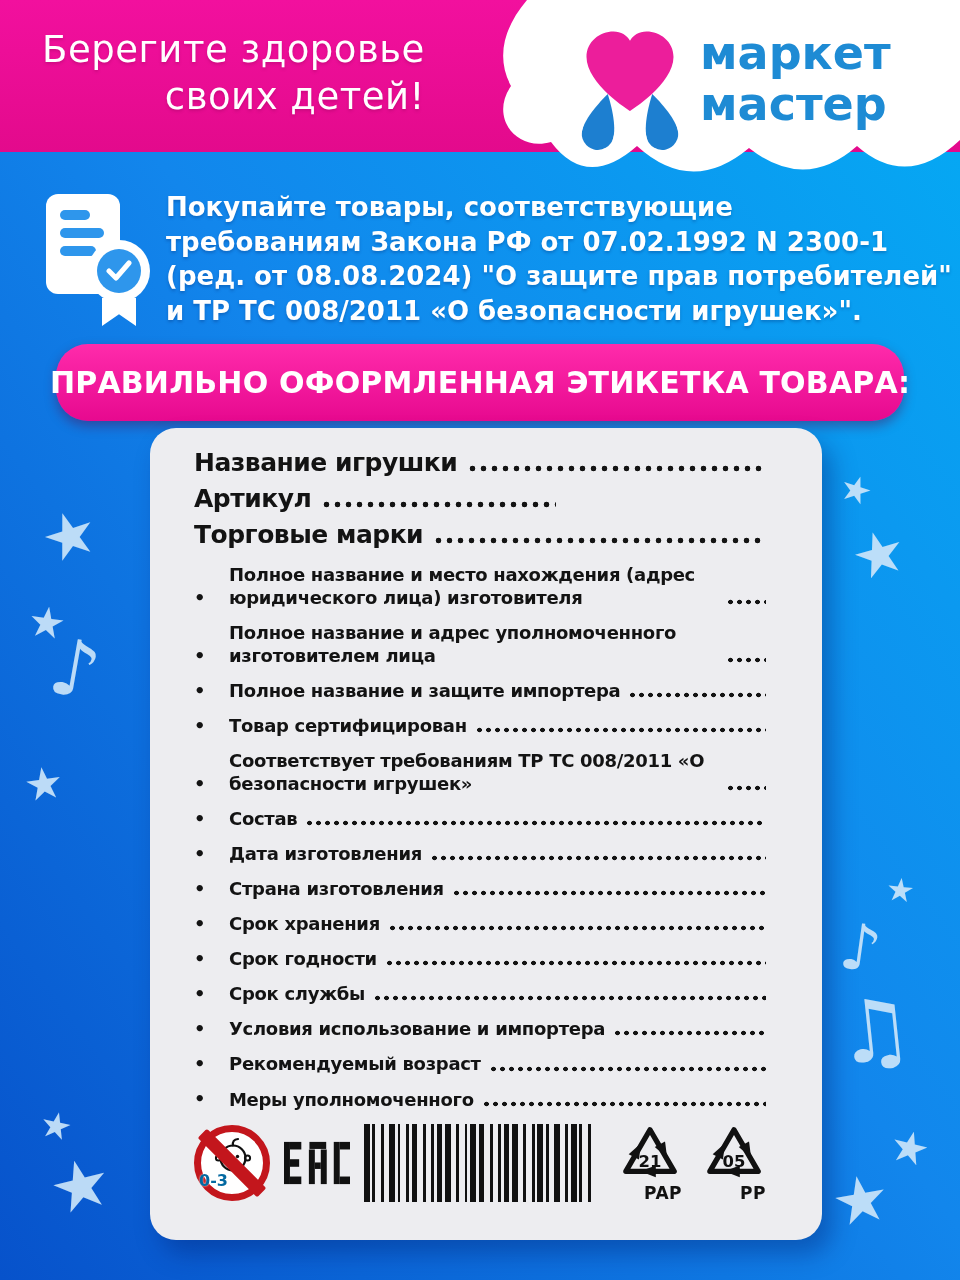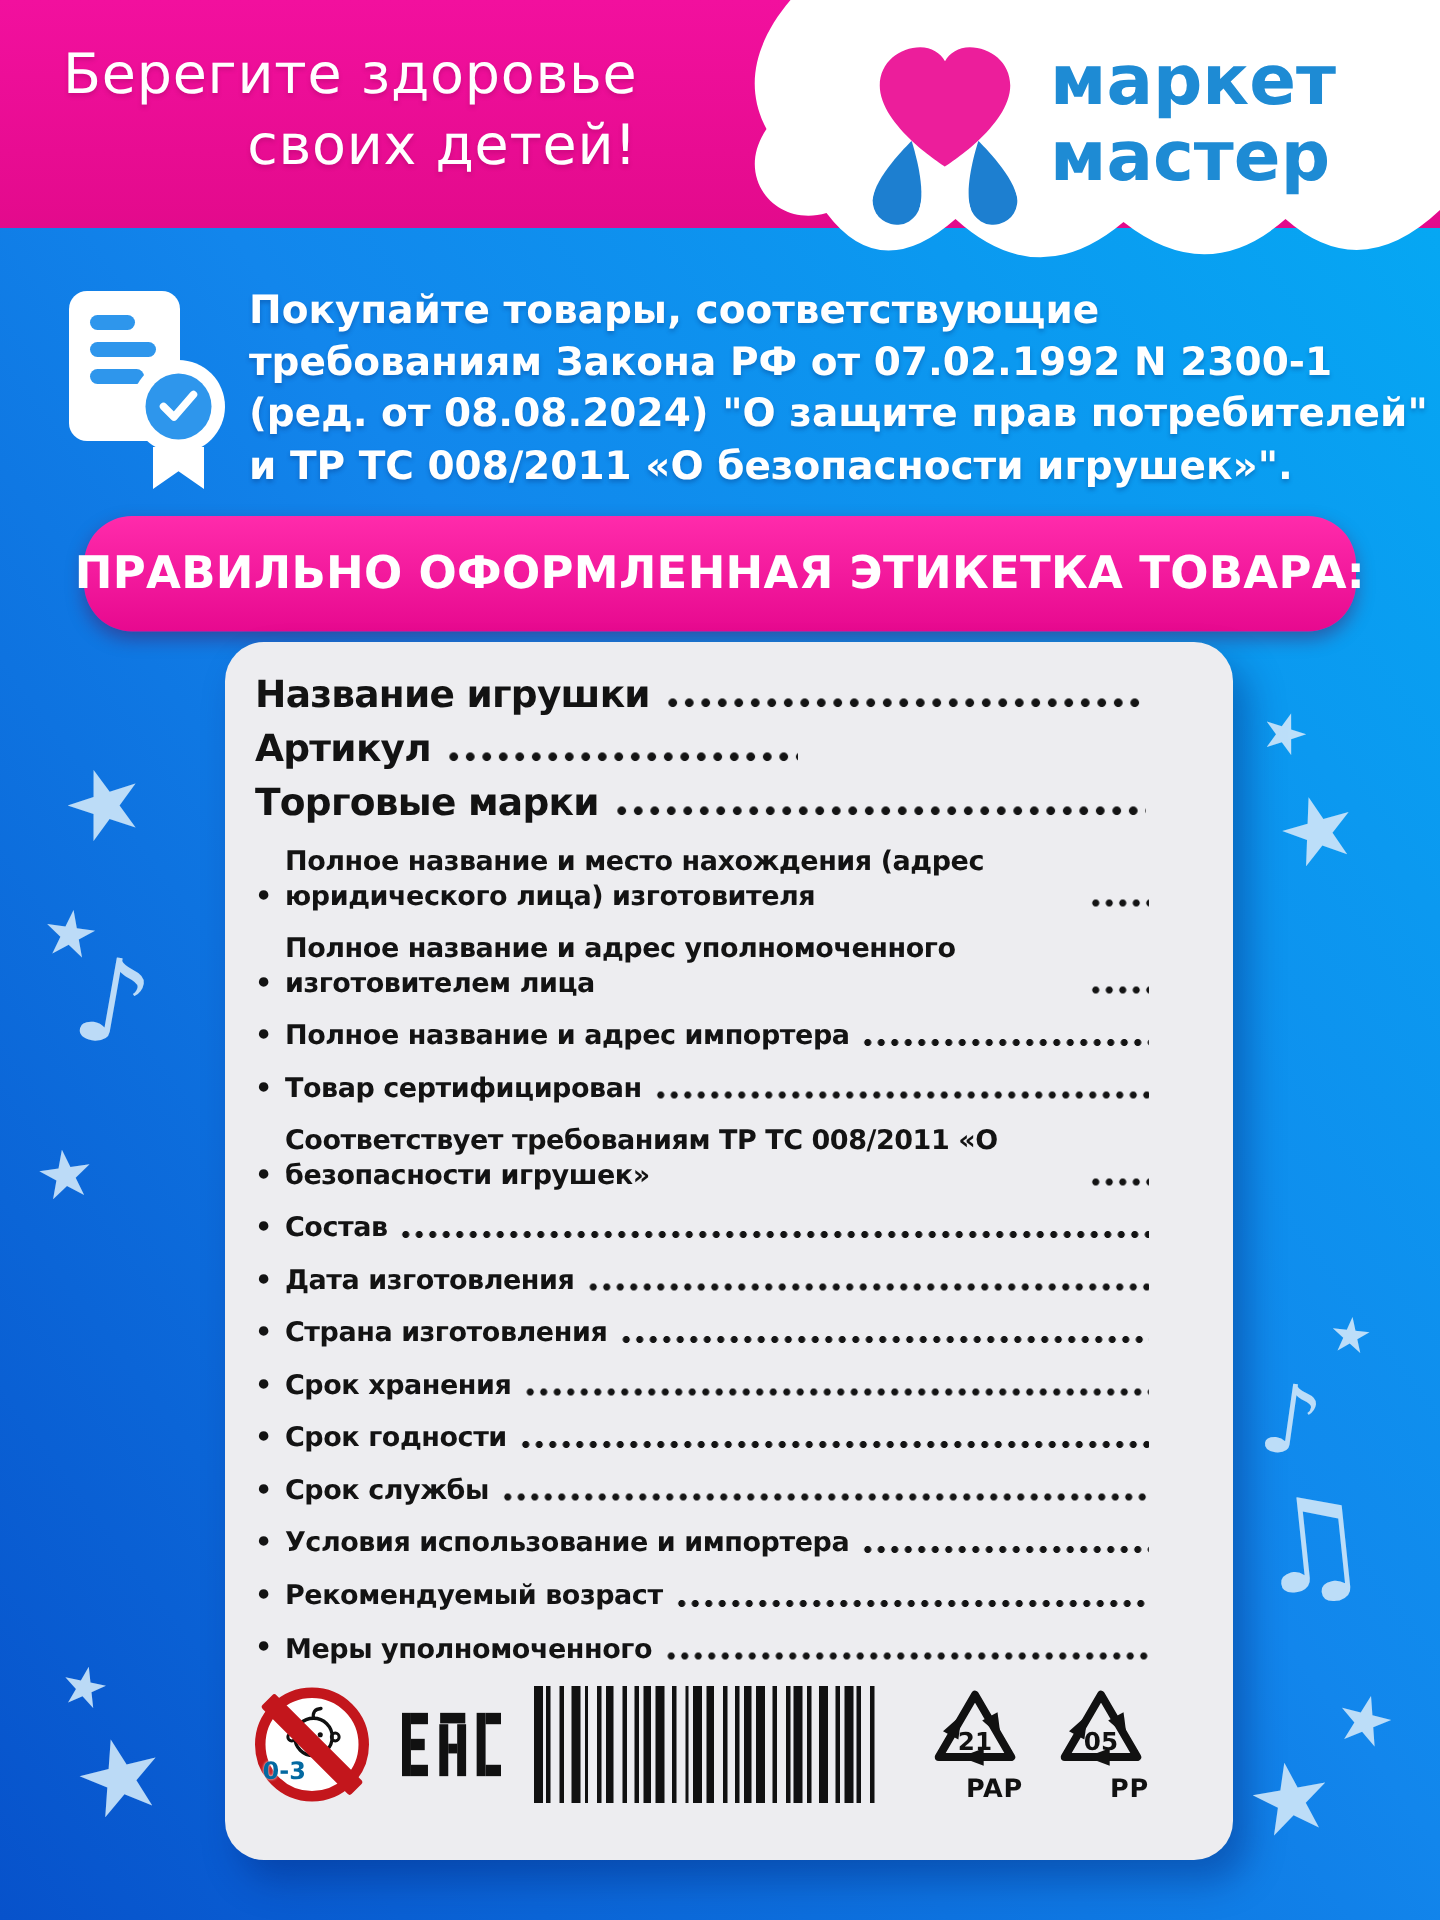--- a/index.html
+++ b/index.html
@@ -39,32 +39,32 @@
     font-size:26px;line-height:1.33;text-shadow:0 2px 3px rgba(0,40,110,.3);}
   .intro-text div{white-space:nowrap;}
   
   .pill{position:absolute;left:56px;top:344px;width:848px;height:77px;border-radius:32px;
     background:linear-gradient(180deg,#FF2BAB 0%,#E7098F 100%);
     box-shadow:0 5px 12px rgba(90,0,60,.4);
     display:flex;align-items:center;justify-content:center;}
   .pill span{color:#fff;font-weight:bold;font-size:30px;letter-spacing:.2px;white-space:nowrap;}
   
   .card{position:absolute;left:150px;top:428px;width:672px;height:812px;box-sizing:border-box;
-    background:#EDEDF0;border-radius:26px;padding:20px 56px 0 20px;color:#131313;
+    background:#EDEDF0;border-radius:26px;padding:20px 56px 0 44px;color:#131313;
     box-shadow:10px 14px 24px rgba(0,30,110,.38);}
   .frow{display:flex;align-items:flex-end;margin-bottom:7px;}
   .frow .flabel{font-size:25px;font-weight:bold;white-space:nowrap;letter-spacing:-0.5px;}
   .leader{flex:1 1 auto;min-width:40px;height:7px;margin:0 2px 5px 10px;align-self:flex-end;
     background-image:radial-gradient(circle,#141414 2.6px,transparent 3.1px);
     background-size:11px 7px;background-repeat:repeat-x;background-position:left center;}
   .leader.short{flex:0 0 235px;}
   .bullets{margin-top:14px;}
   .brow{display:flex;align-items:flex-end;margin-bottom:12px;}
   .brow .dot{flex:0 0 20px;font-size:18px;font-weight:bold;line-height:1.25;}
-  .brow .btext{flex:0 1 auto;font-size:18px;font-weight:bold;line-height:1.28;letter-spacing:-0.3px;}
+  .brow .btext{flex:0 1 auto;font-size:18px;font-weight:bold;line-height:1.28;letter-spacing:-0.3px;margin-left:15px;}
   .brow .leader{height:6px;margin:0 0 4px 8px;
     background-image:radial-gradient(circle,#141414 2.1px,transparent 2.6px);
     background-size:9px 6px;}
   
   .marks{display:flex;align-items:center;justify-content:space-between;margin-top:10px;}
   .age-icon{position:relative;width:76px;height:76px;border-radius:50%;
     border:7px solid #C3161C;background:#fff;box-sizing:border-box;}
   .age-slash{position:absolute;left:50%;top:50%;width:84px;height:13px;background:#C3161C;
     transform:translate(-50%,-50%) rotate(45deg);border-radius:2px;}
   .age-label{position:absolute;left:-2px;bottom:4px;font-size:16px;font-weight:bold;color:#0369a1;
@@ -173,21 +173,21 @@
         </div>
 
         <div class="brow">
           <span class="dot">•</span>
           <span class="btext">Полное название и адрес уполномоченного изготовителем лица</span>
           <span class="leader"></span>
         </div>
 
         <div class="brow">
           <span class="dot">•</span>
-          <span class="btext">Полное название и адрес импортера</span>
+          <span class="btext">Полное название и защите импортера</span>
           <span class="leader"></span>
         </div>
 
         <div class="brow">
           <span class="dot">•</span>
           <span class="btext">Товар сертифицирован</span>
           <span class="leader"></span>
         </div>
 
         <div class="brow">

